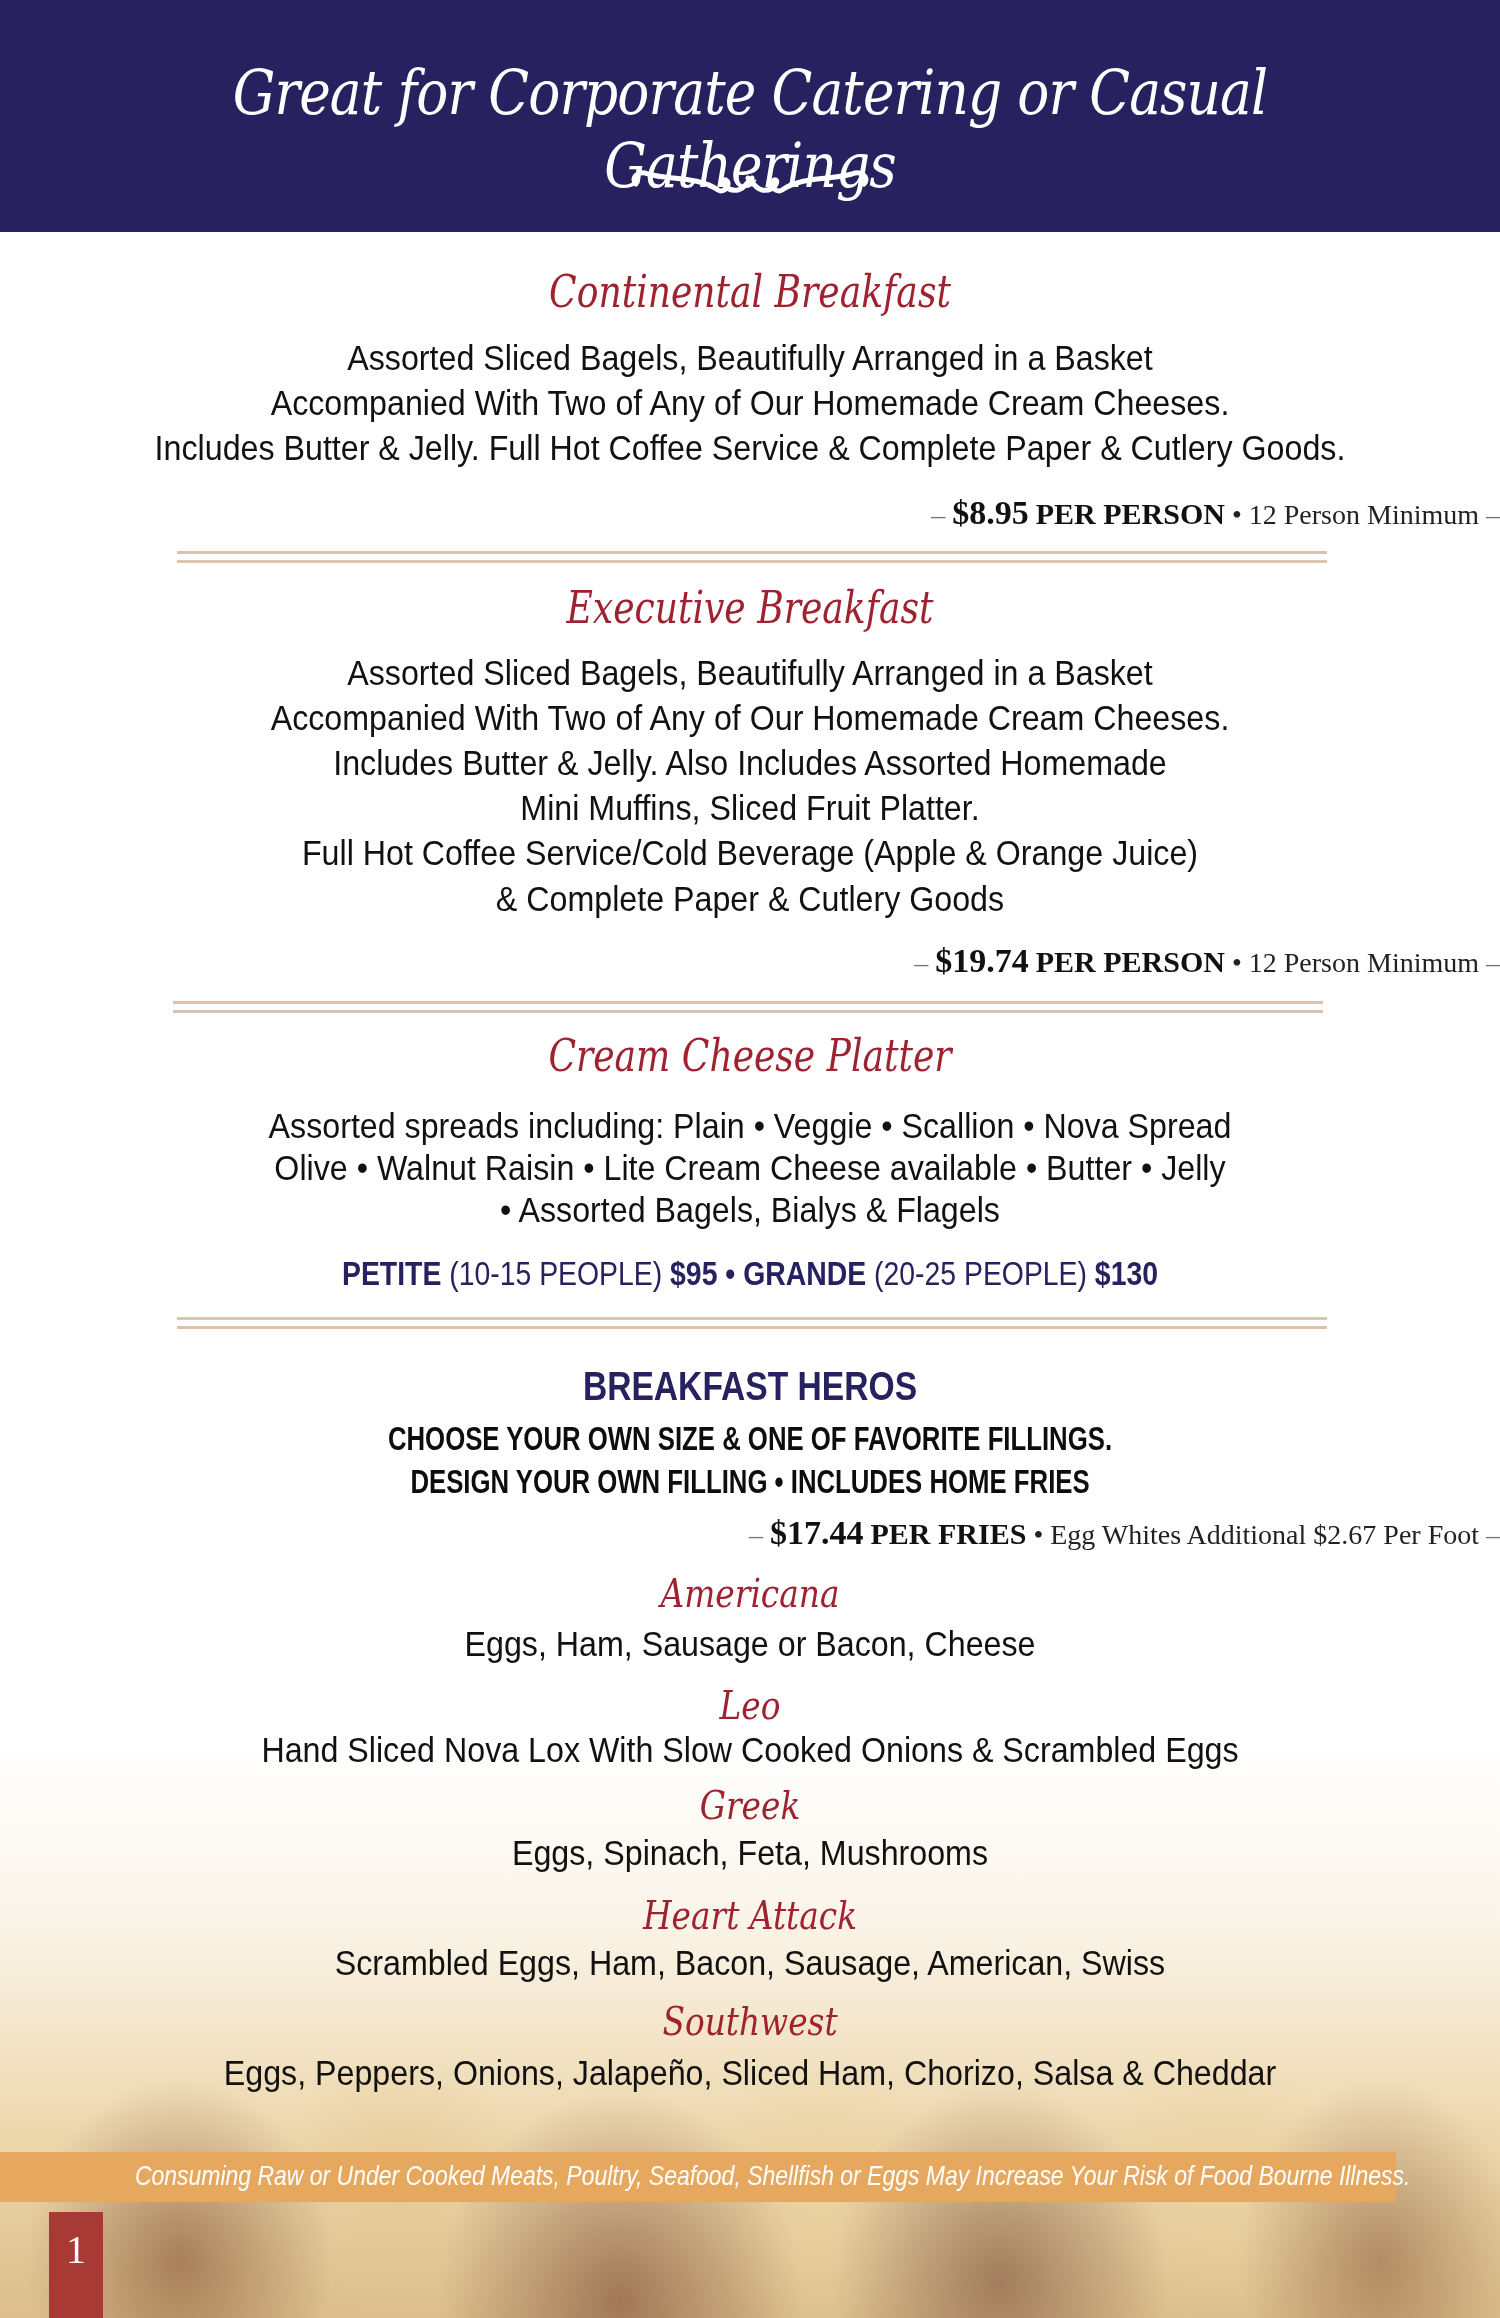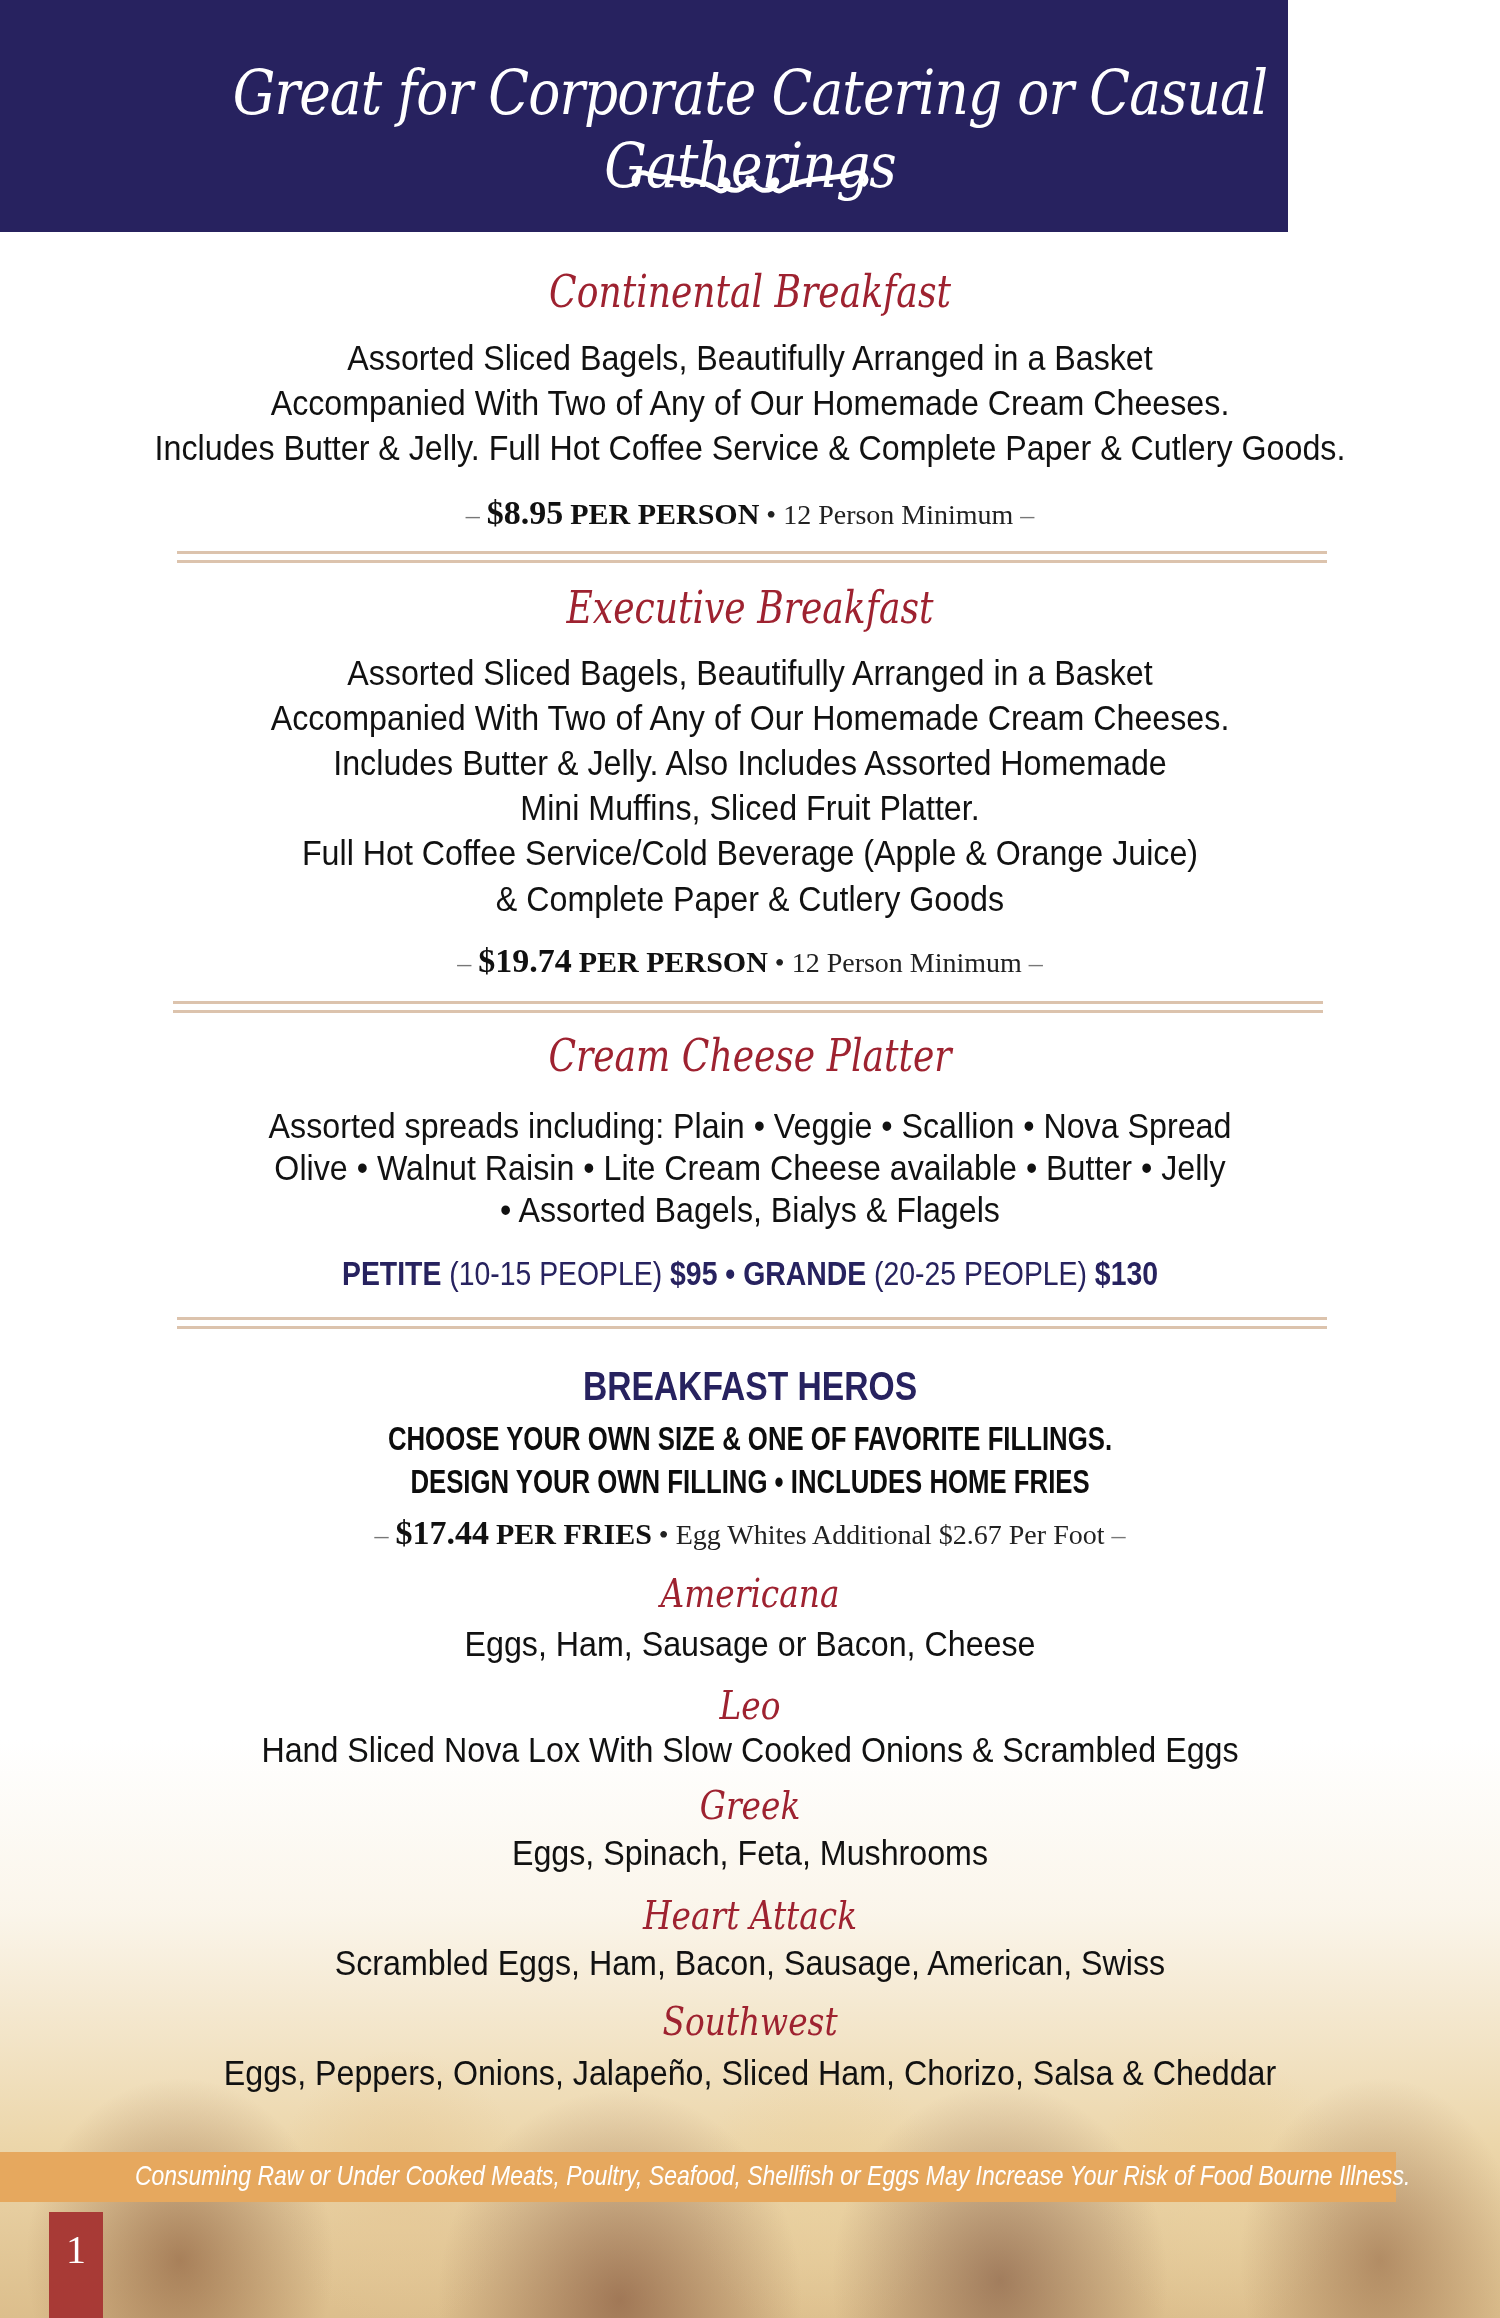--- a/index.html
+++ b/index.html
@@ -22,21 +22,21 @@
         radial-gradient(ellipse 240px 280px at 1000px 540px, rgba(100,55,40,0.5), rgba(100,55,40,0) 70%),
         radial-gradient(ellipse 200px 260px at 1380px 520px, rgba(120,70,40,0.45), rgba(120,70,40,0) 70%),
         radial-gradient(ellipse 180px 200px at 400px 450px, rgba(230,200,150,0.7), rgba(230,200,150,0) 70%),
         radial-gradient(ellipse 180px 200px at 820px 460px, rgba(235,210,160,0.7), rgba(235,210,160,0) 70%),
         radial-gradient(ellipse 180px 200px at 1220px 450px, rgba(235,210,160,0.7), rgba(235,210,160,0) 70%),
         linear-gradient(to bottom, rgba(255,255,255,1) 0%, rgba(250,244,232,0.9) 30%, rgba(236,214,170,1) 70%, rgba(220,190,140,1) 100%);
       z-index: 0;
     }
     .header {
       position: absolute; left: 0; top: 0;
-      width: 1288px; height: 232px;
+      width: 1500px; height: 232px;
       background: #27225f;
       z-index: 2;
     }
     .header-title {
       position: absolute; left: 0; top: 56px; width: 1500px;
       text-align: center;
       color: #ffffff;
       font-family: "DejaVu Serif", serif;
       font-style: italic;
       font-size: 62px;
@@ -56,21 +56,21 @@
     }
     .body-line {
       position: absolute; left: 0; width: 1500px; text-align: center;
       font-family: "Liberation Sans Narrow", "Liberation Sans", sans-serif;
       font-size: 35px;
       color: #111;
       transform: scaleX(0.92);
       white-space: nowrap;
     }
     .price-line {
-      position: absolute; left: 0; width: 1500px; text-align: center;
+      position: absolute; left: 0; width: 1500px; text-align: right;
       font-family: "Liberation Serif", serif;
       font-size: 28px;
       color: #222;
       white-space: nowrap;
     }
     .price-line .dash { color: #777; }
     .price-line .amount { font-weight: bold; font-size: 34px; color: #111; }
     .price-line .unit { font-weight: bold; font-variant: small-caps; font-size: 30px; color: #111; }
     .rule { position: absolute; height: 3px; background: #dcc3ad; }
     .blue-line {

